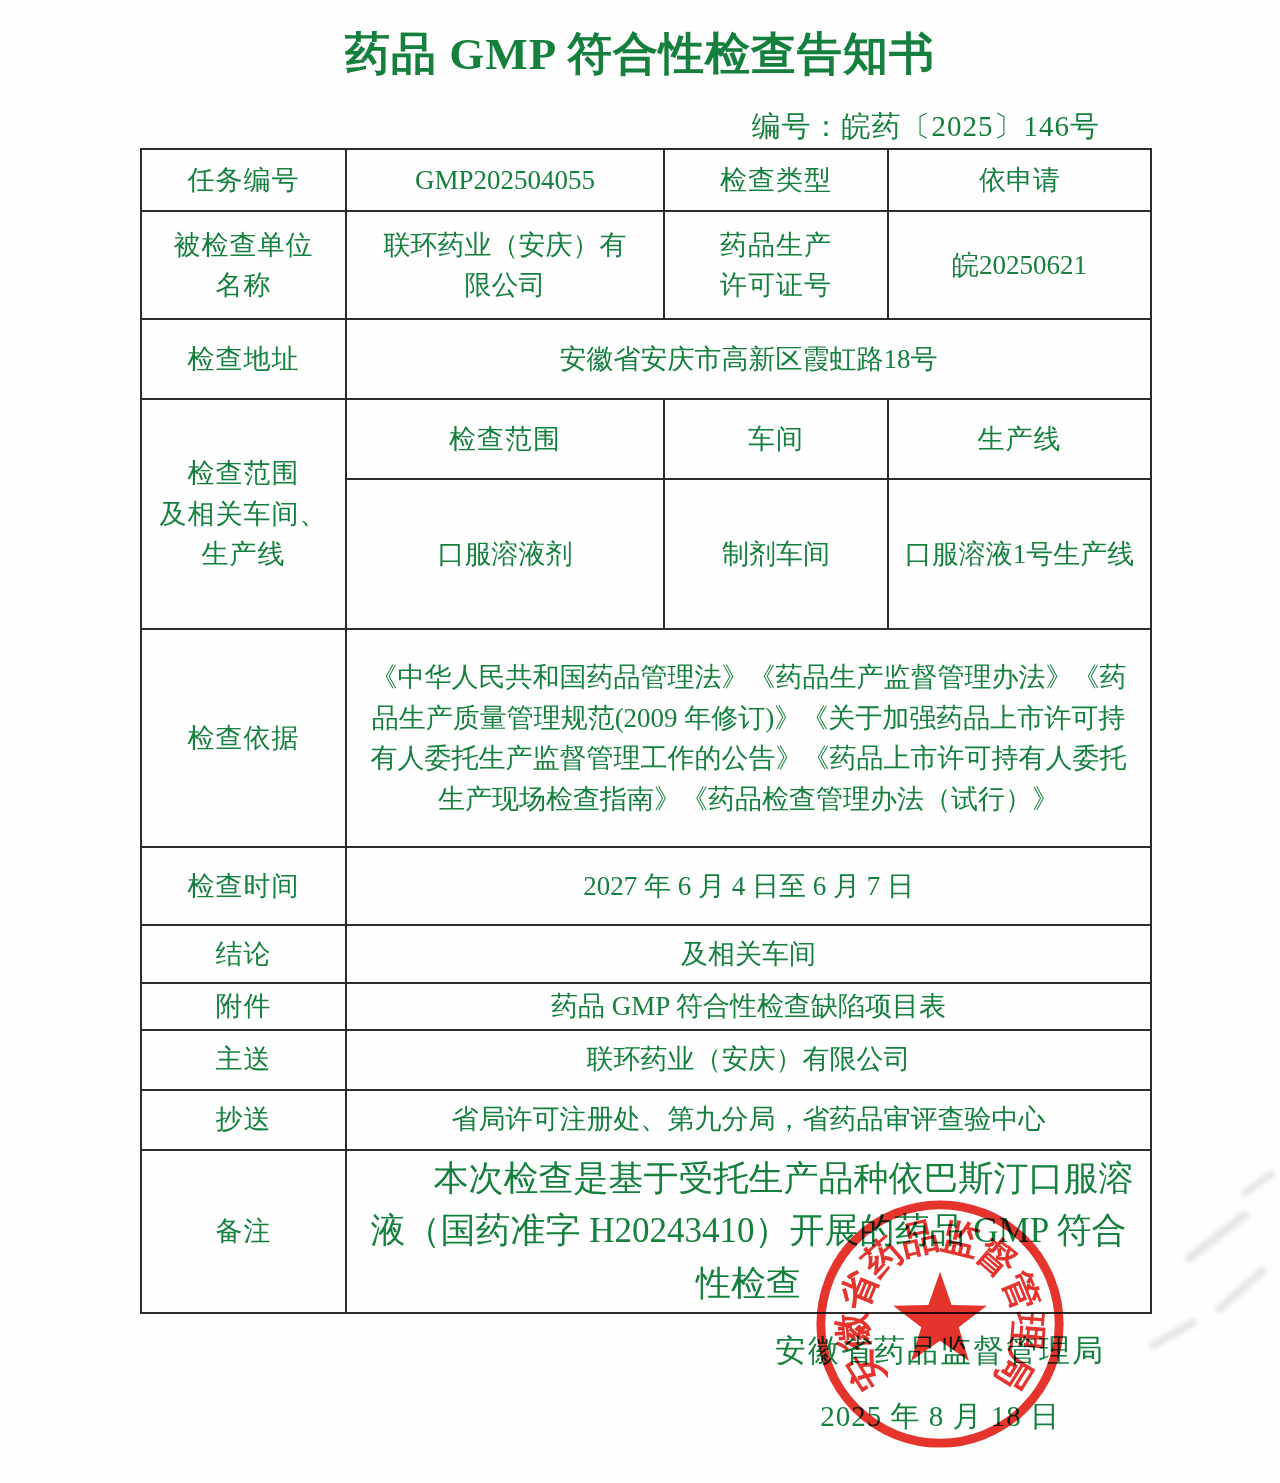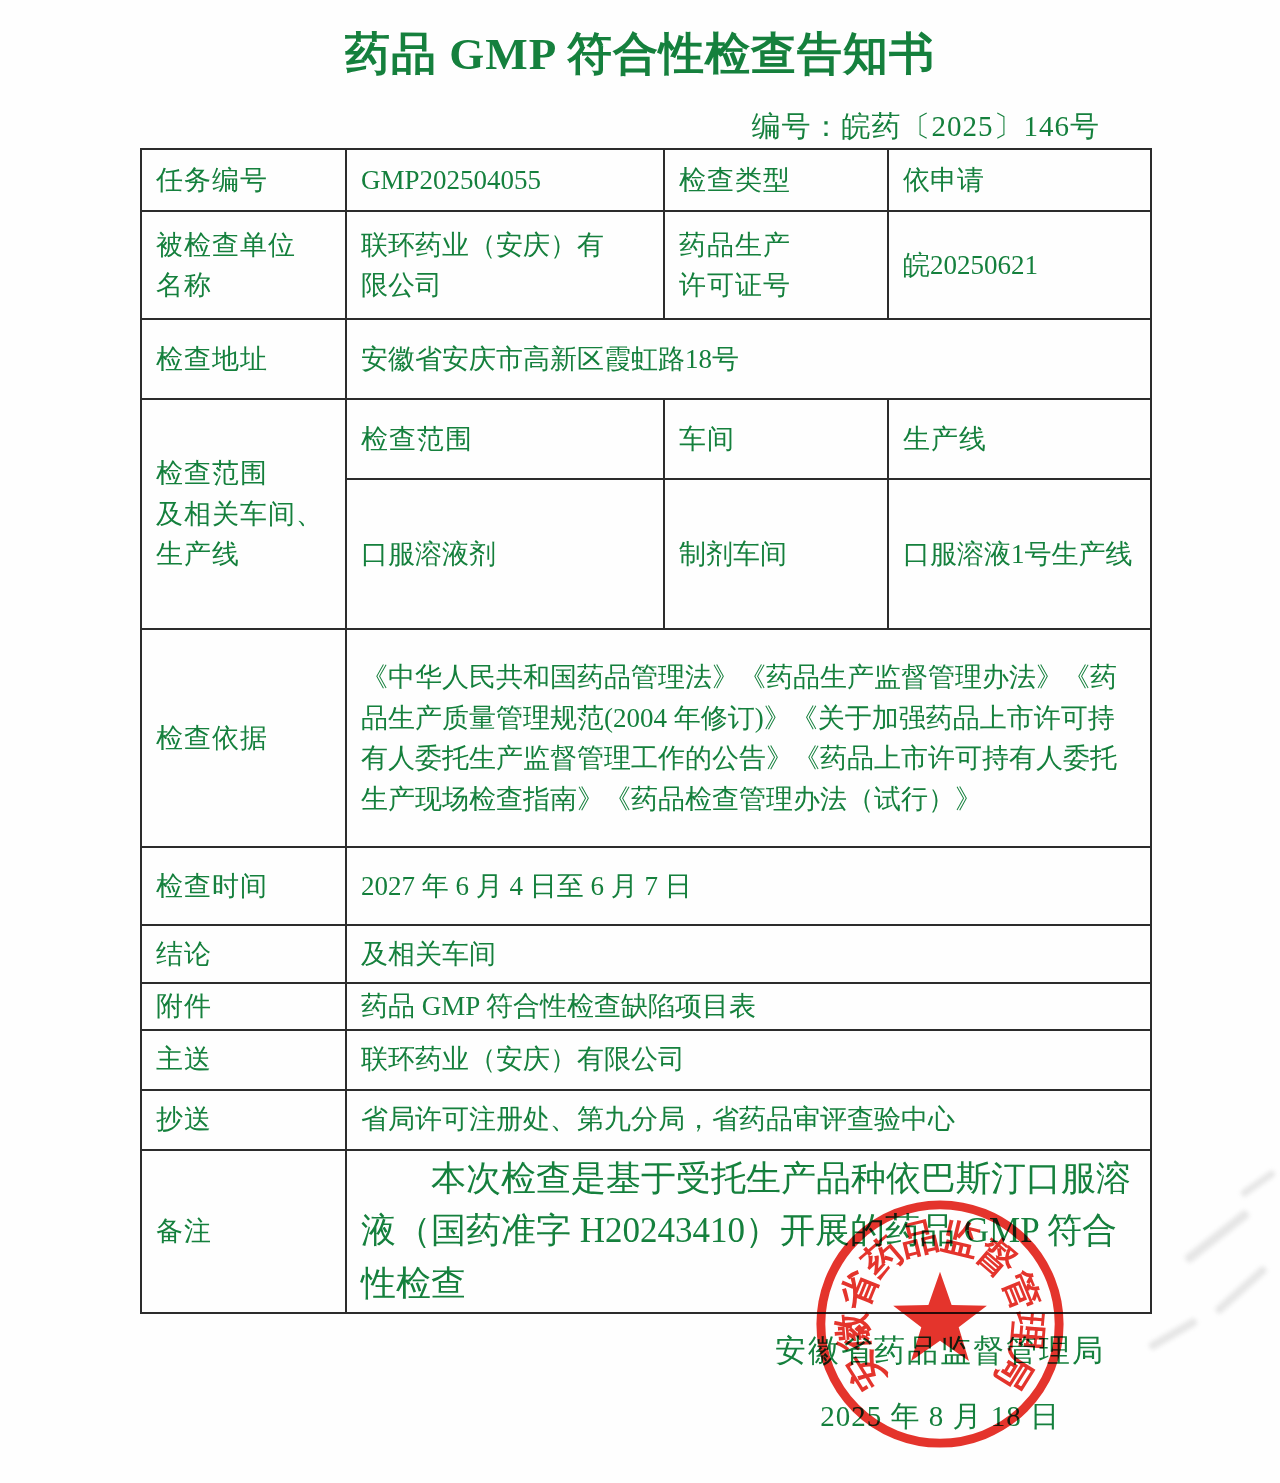--- a/index.html
+++ b/index.html
@@ -12,21 +12,21 @@
     font-size:45px;font-weight:bold;letter-spacing:1px;white-space:nowrap;
   }
   .docno{
     position:absolute;top:99px;right:180px;font-size:29px;letter-spacing:1px;margin-top:8px;
   }
   table.doc{
     position:absolute;left:140px;top:148px;width:1010px;
     border-collapse:collapse;table-layout:fixed;font-size:27px;
   }
   table.doc td{
-    border:2px solid #2c2c2c;text-align:left;vertical-align:middle;
+    border:2px solid #2c2c2c;text-align:center;vertical-align:middle;
     padding:2px 14px;line-height:1.5;white-space:pre-line;overflow:hidden;
   }
   td.lbl{font-family:"Liberation Sans","DejaVu Sans",sans-serif;font-size:27px;letter-spacing:1px;}
   td.c-basis{
     text-align:justify;text-justify:inter-ideograph;padding:8px 18px;line-height:44px;font-size:27px;white-space:normal;
   }
   td.c-remarks{
     text-align:justify;text-justify:inter-ideograph;text-indent:2em;padding:4px 16px;line-height:43px;font-size:35px;white-space:normal;
   }
   .issuer{
@@ -96,21 +96,21 @@
       <td class="lbl">车间</td>
       <td class="lbl">生产线</td>
     </tr>
     <tr style="height:150px">
       <td>口服溶液剂</td>
       <td>制剂车间</td>
       <td>口服溶液1号生产线</td>
     </tr>
     <tr style="height:218px">
       <td class="lbl">检查依据</td>
-      <td colspan="3" class="c-basis">《中华人民共和国药品管理法》《药品生产监督管理办法》《药品生产质量管理规范(2004 年修订)》《关于加强药品上市许可持有人委托生产监督管理工作的公告》《药品上市许可持有人委托生产现场检查指南》《药品检查管理办法（试行）》</td>
+      <td colspan="3" class="c-basis">《中华人民共和国药品管理法》《药品生产监督管理办法》《药品生产质量管理规范(2009 年修订)》《关于加强药品上市许可持有人委托生产监督管理工作的公告》《药品上市许可持有人委托生产现场检查指南》《药品检查管理办法（试行）》</td>
     </tr>
     <tr style="height:78px">
       <td class="lbl">检查时间</td>
       <td colspan="3">2027 年 6 月 4 日至 6 月 7 日</td>
     </tr>
     <tr style="height:58px">
       <td class="lbl">结论</td>
       <td colspan="3">及相关车间</td>
     </tr>
     <tr style="height:35px">

